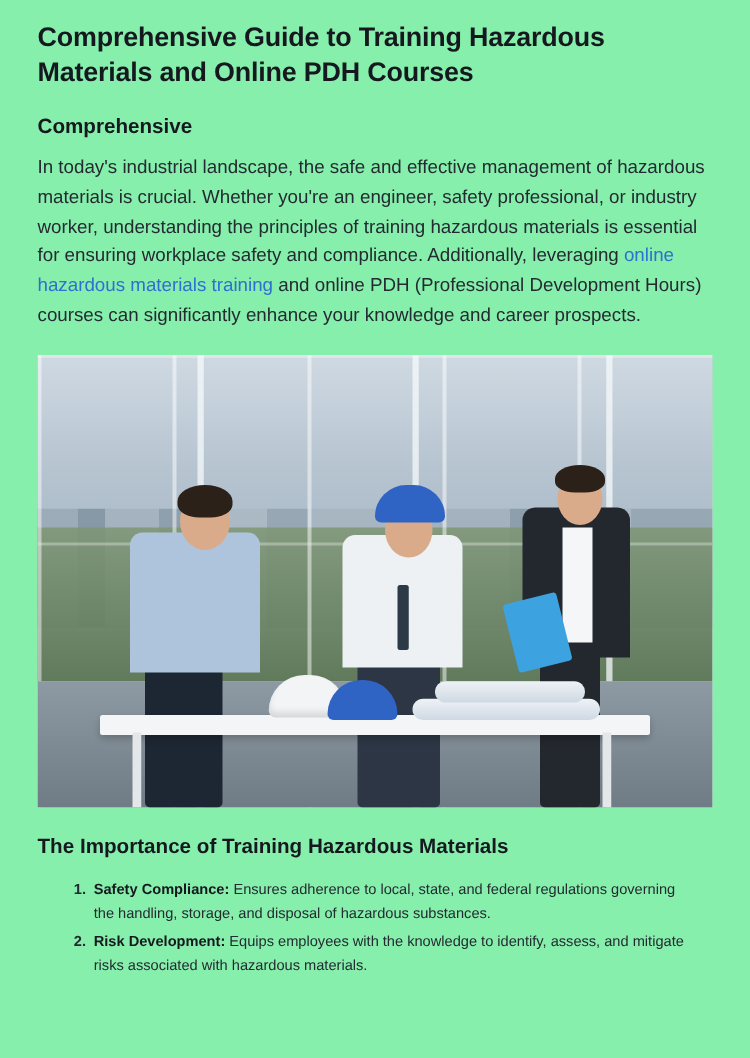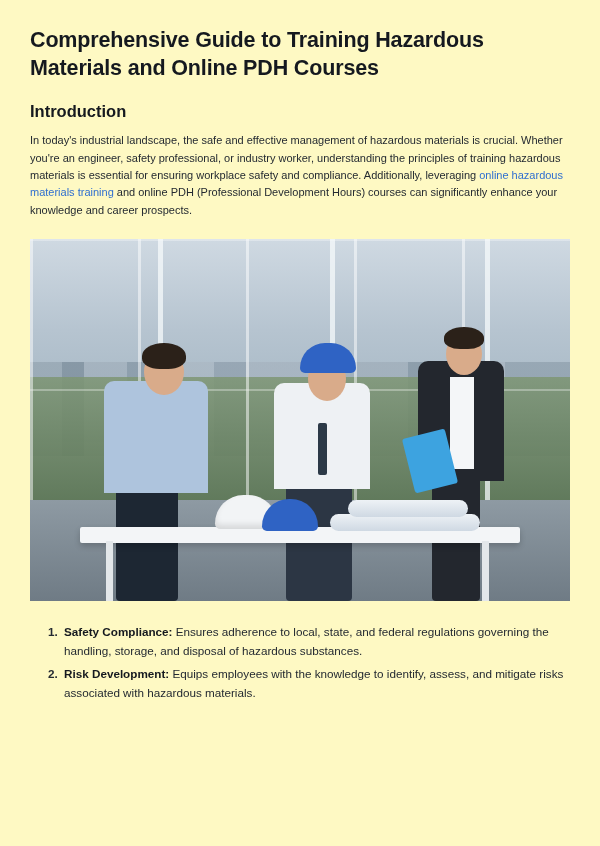--- a/index.html
+++ b/index.html
@@ -11,41 +11,41 @@
     width: 600px;
     height: 846px;
     overflow: hidden;
     font-family: "Liberation Sans", sans-serif;
     color: #1b1f26;
   }
   .page {
     position: relative;
     width: 600px;
     height: 846px;
-    background: #fef9c3;
+    background: #86efac;
     box-sizing: border-box;
-    padding: 26px 30px 0 30px;
+    padding: 16px 30px 0 30px;
   }
   h1.doc-title {
     font-size: 21.5px;
     line-height: 1.32;
     font-weight: bold;
     letter-spacing: -0.15px;
     margin: 0 0 18px 0;
     color: #15191f;
   }
   h2.section-heading {
     font-size: 16.5px;
     line-height: 1.3;
     font-weight: bold;
     margin: 0 0 10px 0;
     color: #15191f;
   }
   p.body-text {
-    font-size: 11px;
+    font-size: 15px;
     line-height: 1.58;
     margin: 0;
     color: #242a31;
   }
   a.inline-link {
     color: #2f6fd0;
     text-decoration: none;
   }
   .figure {
     margin: 20px 0 22px 0;
@@ -181,21 +181,21 @@
     margin: 0 0 14px 0;
     color: #15191f;
   }
   p.lead-bold {
     font-size: 11.8px;
     font-weight: bold;
     margin: 0 0 10px 0;
     color: #1b2027;
   }
   ol.reasons {
-    margin: 5px;
+    margin: 16px;
     padding-left: 26px;
     font-size: 11.7px;
     line-height: 1.58;
     color: #242a31;
   }
   ol.reasons li {
     margin-bottom: 5px;
     padding-left: 3px;
   }
   ol.reasons li::marker {
@@ -206,21 +206,21 @@
     color: #15191f;
   }
 </style>
 </head>
 <body>
 
 <div class="page">
 
   <h1 class="doc-title">Comprehensive Guide to Training Hazardous Materials and Online PDH Courses</h1>
 
-  <h2 class="section-heading">Introduction</h2>
+  <h2 class="section-heading">Comprehensive</h2>
 
   <p class="body-text">
     <span>In today's industrial landscape, the safe and effective management of hazardous materials is crucial. Whether you're an engineer, safety professional, or industry worker, understanding the principles of training hazardous materials is essential for ensuring workplace safety and compliance. Additionally, leveraging </span><a class="inline-link" href="#">online hazardous materials training</a><span> and online PDH (Professional Development Hours) courses can significantly enhance your knowledge and career prospects.</span>
   </p>
 
   <div class="figure">
     <div class="sky"></div>
     <div class="cityline"></div>
     <div class="greenery"></div>
     <div class="window-grid"></div>
@@ -255,20 +255,21 @@
 
     <div class="table-top"></div>
     <div class="table-leg" style="left:76px;"></div>
     <div class="table-leg" style="left:452px;"></div>
     <div class="blueprint" style="left:300px; width:150px;"></div>
     <div class="blueprint" style="left:318px; width:120px; bottom:84px;"></div>
     <div class="helmet-white"></div>
     <div class="helmet-blue-prop"></div>
   </div>
 
+  <h2 class="importance">The Importance of Training Hazardous Materials</h2>
 
 
   <ol class="reasons">
     <li>
       <span class="term">Safety Compliance:</span><span> Ensures adherence to local, state, and federal regulations governing the handling, storage, and disposal of hazardous substances.</span>
     </li>
     <li>
       <span class="term">Risk Development:</span><span> Equips employees with the knowledge to identify, assess, and mitigate risks associated with hazardous materials.</span>
     </li>
   </ol>

